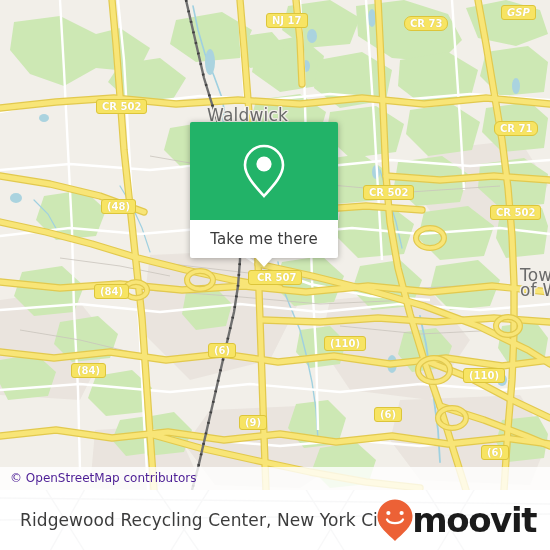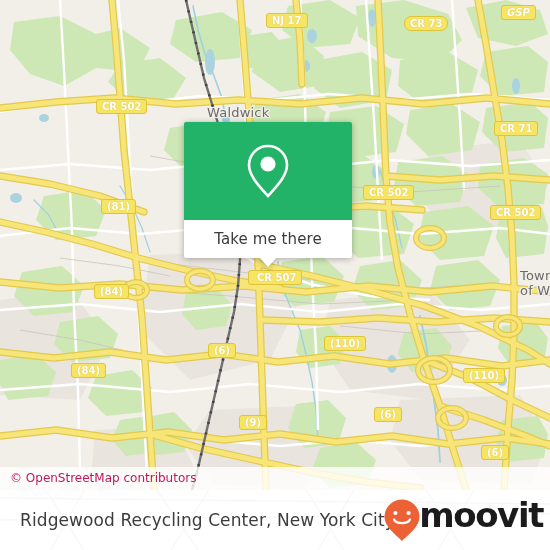--- a/index.html
+++ b/index.html
@@ -40,21 +40,21 @@
     width: 550px;
     height: 490px;
     display: block;
   }
 
   
   .place-label {
     position: absolute;
     color: #6b6b6b;
     font-family: "DejaVu Sans", sans-serif;
-    font-size: 13px;
+    font-size: 17px;
     letter-spacing: .2px;
     white-space: nowrap;
     text-shadow:
       -1.2px 0 #f2efe9, 1.2px 0 #f2efe9, 0 -1.2px #f2efe9, 0 1.2px #f2efe9,
       -1px -1px #f2efe9, 1px -1px #f2efe9, -1px 1px #f2efe9, 1px 1px #f2efe9;
     pointer-events: none;
   }
   .place-label.two-line { line-height: 15px; }
 
   
@@ -78,32 +78,32 @@
 
   
   #attribution {
     position: absolute;
     left: 0;
     bottom: 0;
     width: 100%;
     box-sizing: border-box;
     padding: 4px 8px 5px 10px;
     background: rgba(255,255,255,.80);
-    color: #be185d;
+    color: #4c1d95;
     font-family: "DejaVu Sans", sans-serif;
     font-size: 12px;
     line-height: 14px;
   }
 
   
   #popup {
     position: absolute;
-    left: 184px;
+    left: 190px;
     top: 122px;
-    width: 168px;
+    width: 148px;
     filter: drop-shadow(0 1px 3px rgba(0,0,0,.30));
   }
   #popup-image {
     position: relative;
     height: 98px;
     background: #22b368;
     border-radius: 2px 2px 0 0;
     display: flex;
     align-items: center;
     justify-content: center;
@@ -158,24 +158,25 @@
     position: relative;
     margin-left: 20px;
     color: #3c3c3c;
     font-family: "DejaVu Sans", sans-serif;
     font-size: 17px;
     letter-spacing: .1px;
     white-space: nowrap;
   }
   #brand {
     position: absolute;
-    right: 7px;
+    right: 14px;
     top: 50%;
     transform: translateY(-50%);
     display: flex;
+    align-items: center;
   }
   #brand-wordmark {
     color: #1b1b1b;
     font-family: "DejaVu Sans", sans-serif;
     font-size: 34px;
     font-weight: bold;
     letter-spacing: -1.4px;
     line-height: 34px;
     margin-left: -2px;
   }
@@ -369,22 +370,22 @@
 
     <div class="place-label two-line" style="left:520px; top:268px;">
       <div>Town</div>
       <div>of Wash</div>
     </div>
 
     <div class="shield" style="left:266px; top:13px;">NJ 17</div>
     <div class="shield" style="left:404px; top:16px;border-radius:7px;">CR 73</div>
     <div class="shield" style="left:501px; top:5px;font-style:italic;">GSP</div>
     <div class="shield" style="left:96px;  top:99px;">CR 502</div>
-    <div class="shield" style="left:494px; top:121px;">CR 71</div>
-    <div class="shield" style="left:101px; top:199px;">(81)</div>
+    <div class="shield" style="left:494px; top:121px;border-radius:6px;">CR 71</div>
+    <div class="shield" style="left:101px; top:199px;">(48)</div>
     <div class="shield" style="left:363px; top:185px;">CR 502</div>
     <div class="shield" style="left:490px; top:205px;">CR 502</div>
     <div class="shield" style="left:94px;  top:284px;">(84)</div>
     <div class="shield" style="left:248px; top:270px;padding-left:8px;">CR 507</div>
     <div class="shield" style="left:324px; top:336px;">(110)</div>
     <div class="shield" style="left:208px; top:343px;">(6)</div>
     <div class="shield" style="left:71px;  top:363px;">(84)</div>
     <div class="shield" style="left:463px; top:368px;">(110)</div>
     <div class="shield" style="left:239px; top:415px;">(9)</div>
     <div class="shield" style="left:374px; top:407px;">(6)</div>

